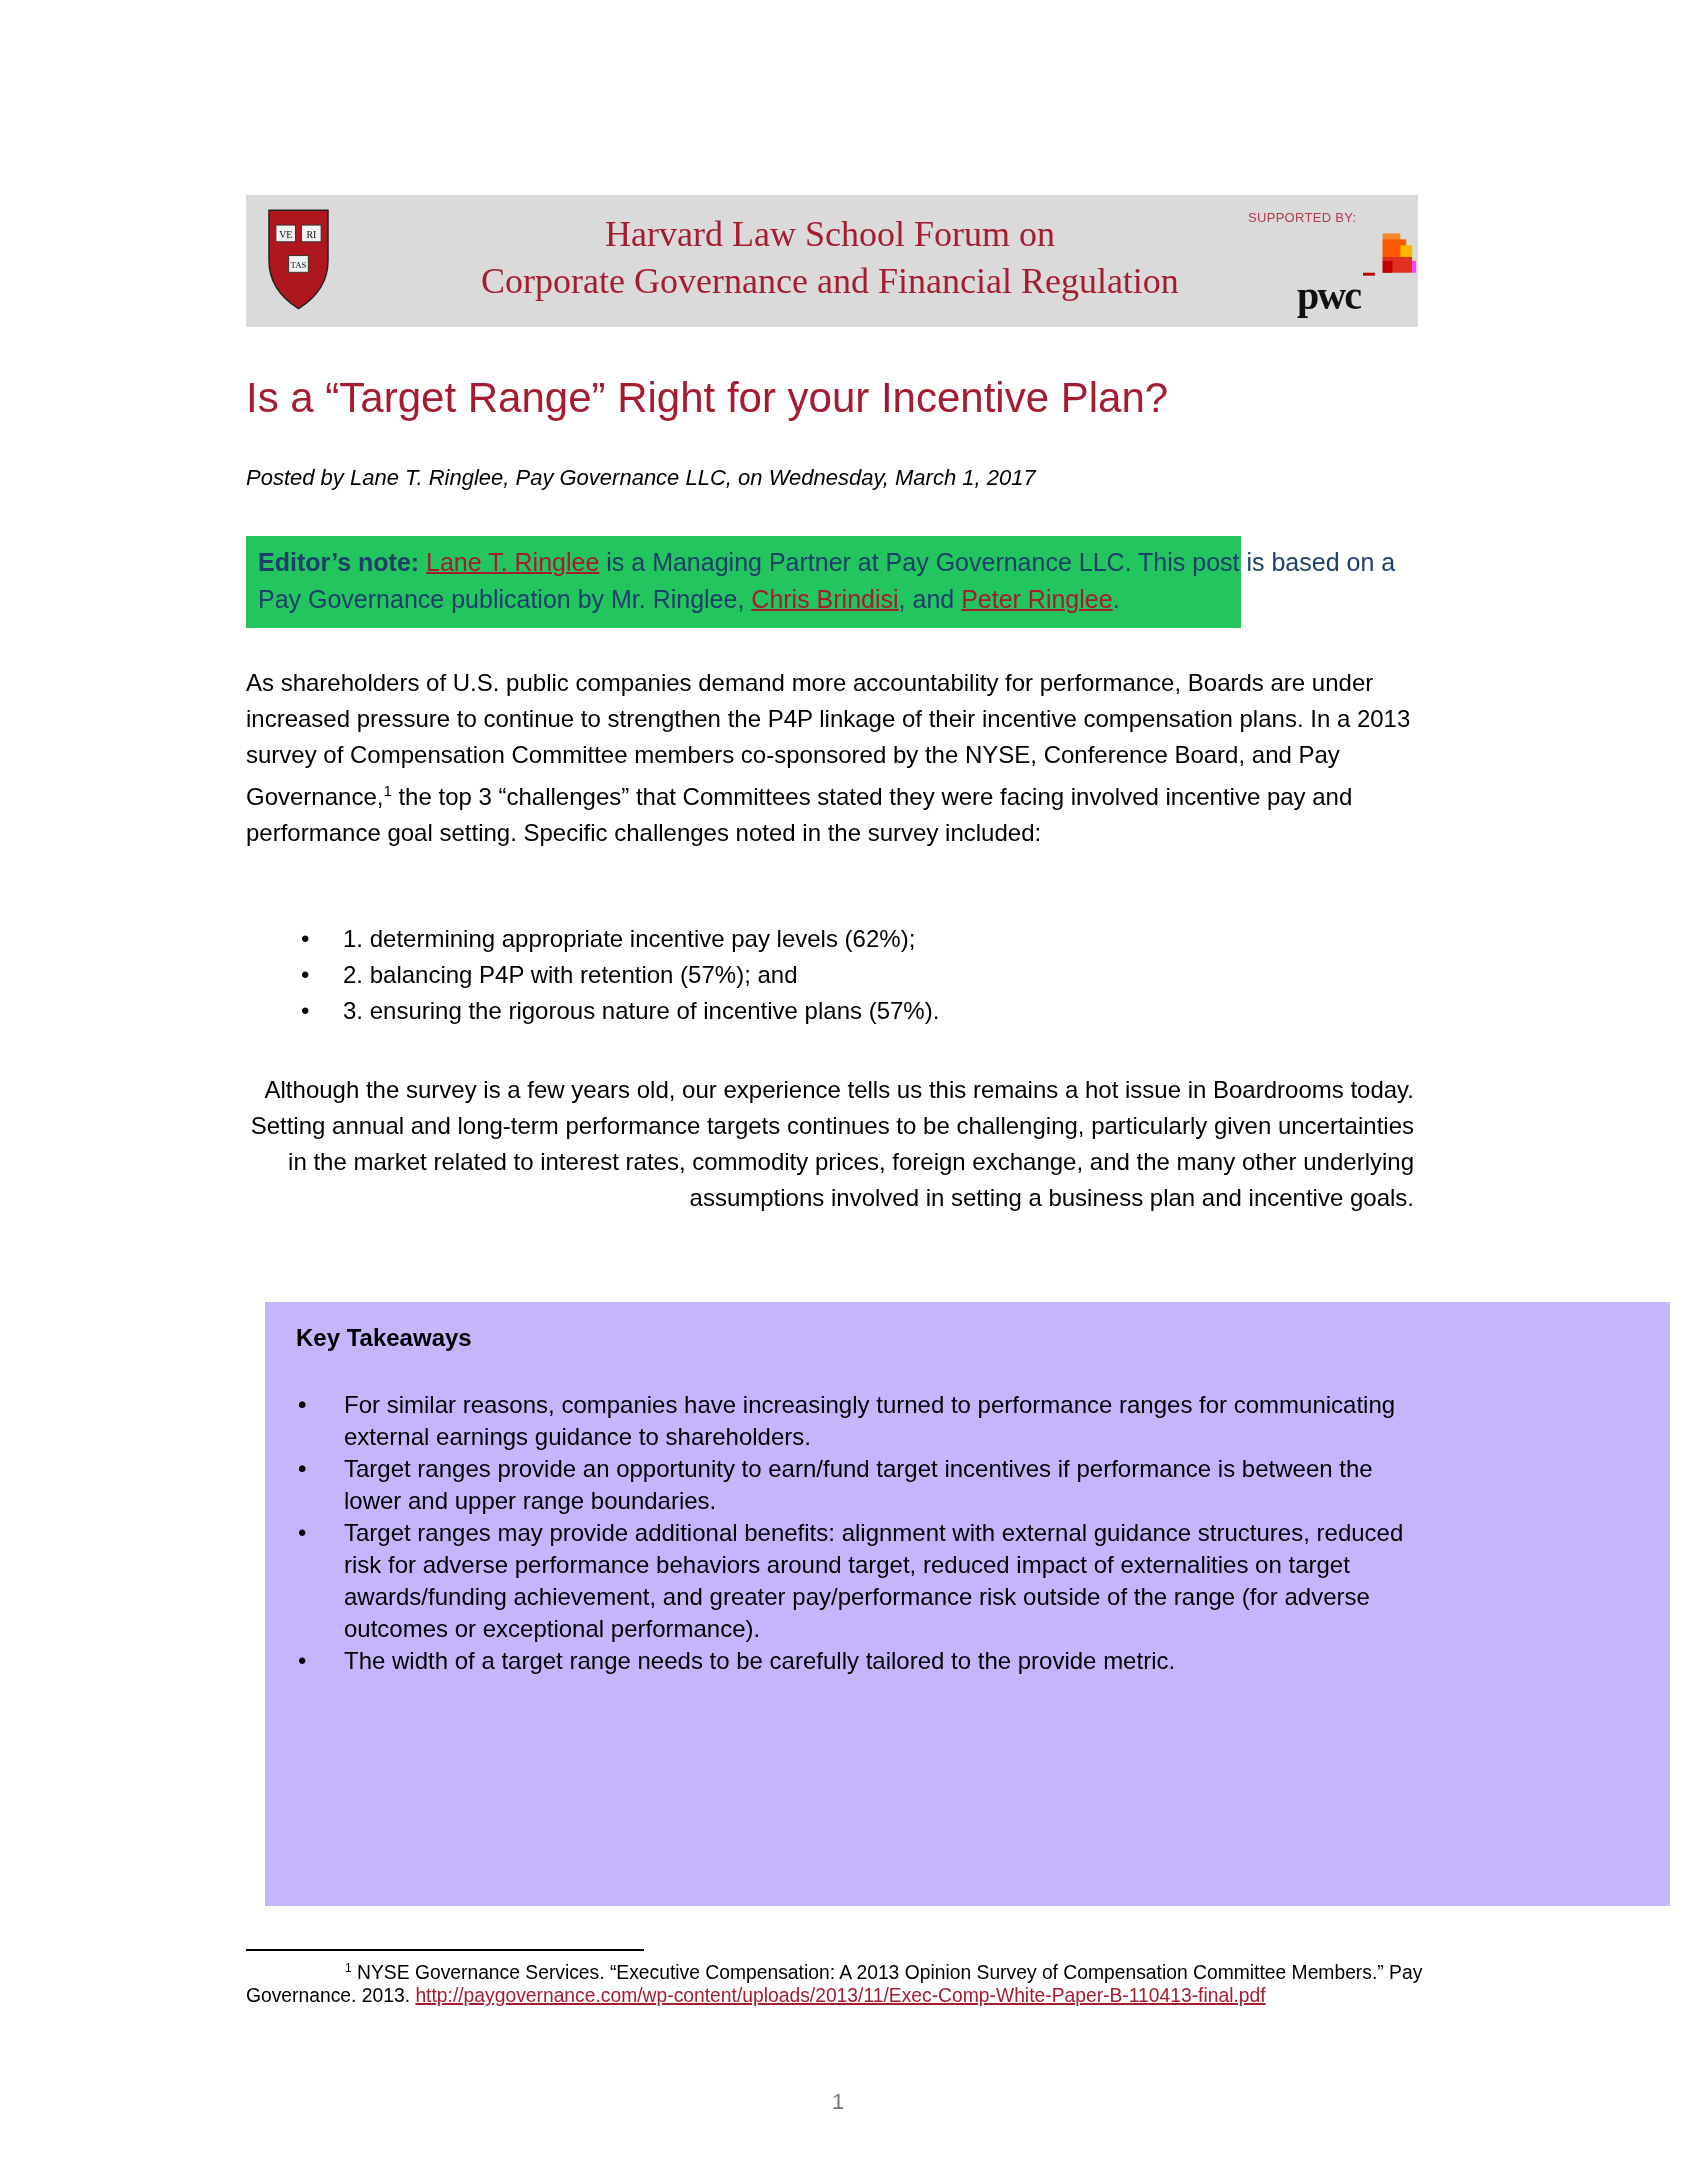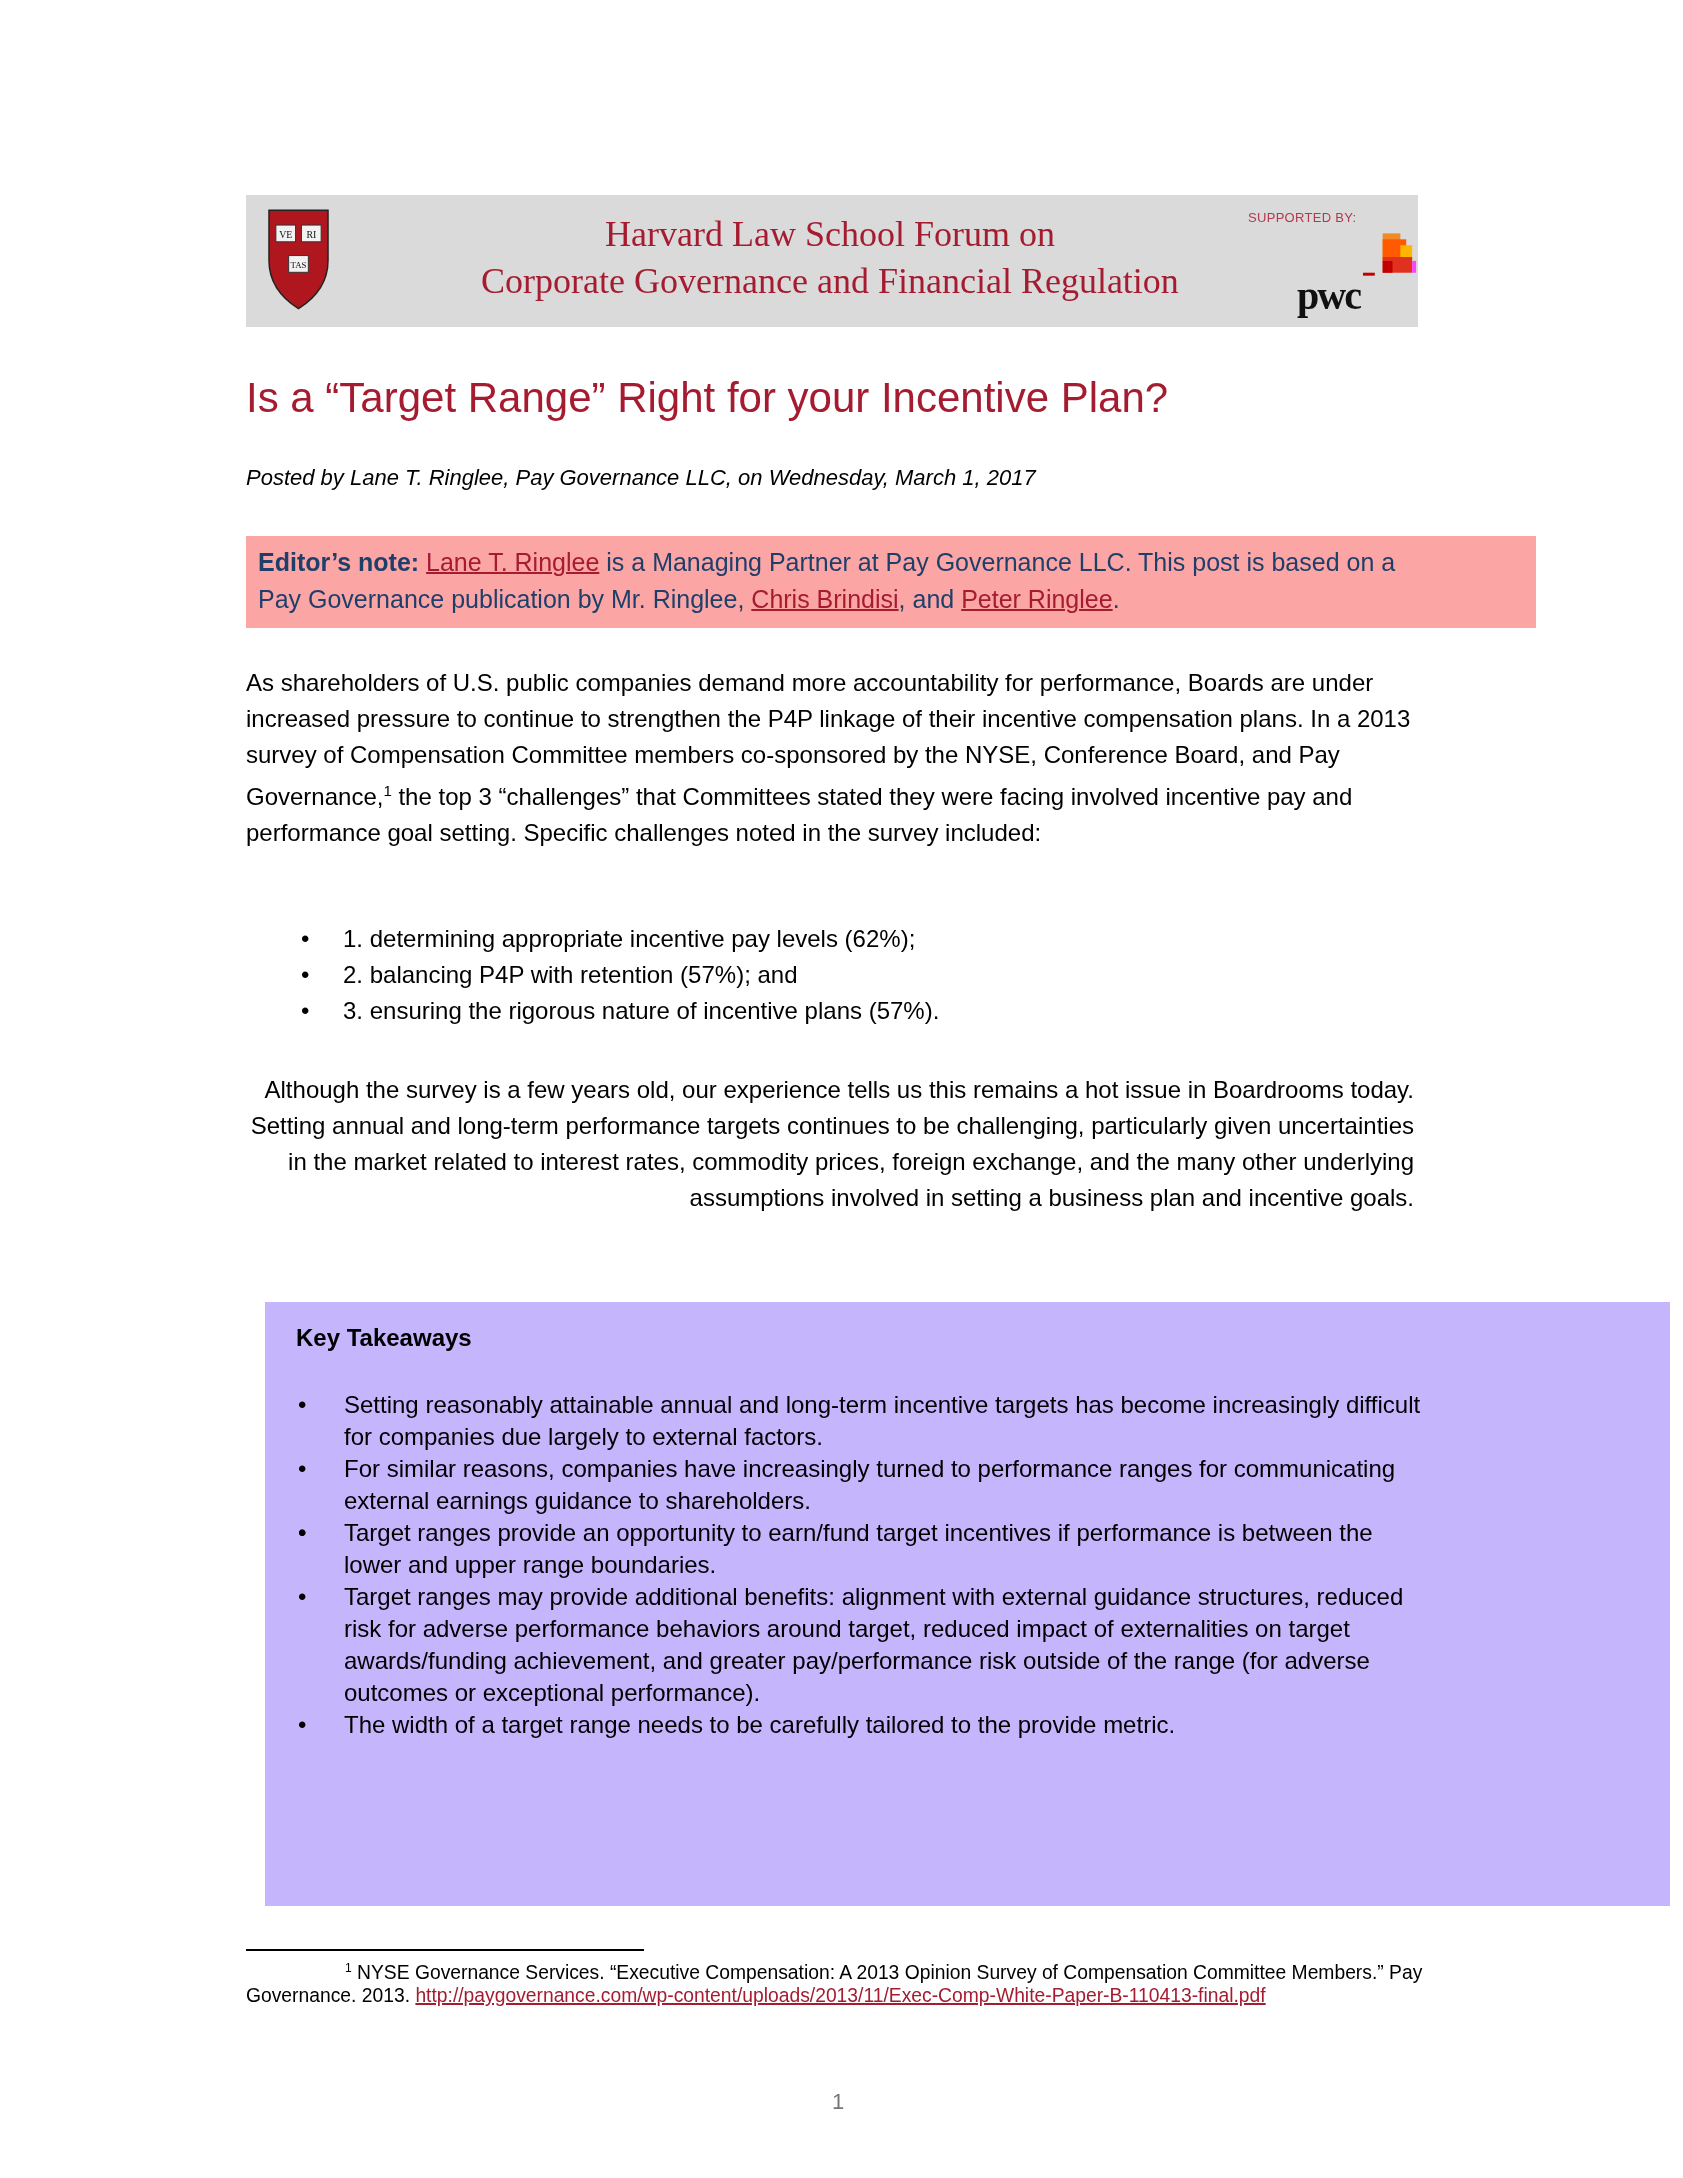--- a/index.html
+++ b/index.html
@@ -15,21 +15,21 @@
   #supported { left:1002px; top:15px; font-size:13px; color:#b23a4e; letter-spacing:0.3px; }
   #pwc-mark { left:1117px; top:38px; width:57px; height:48px; }
   #pwc-text { left:1051px; top:77px; font-family:"Liberation Serif", serif; font-weight:bold;
               font-size:40px; color:#111; letter-spacing:-2px; }
 
   
   #title { left:246px; top:374px; font-size:42px; color:#a51c30; white-space:nowrap; }
   #byline { left:246px; top:465px; font-size:22px; font-style:italic; white-space:nowrap; }
 
   
-  #editor-box { left:246px; top:536px; width:1290px; height:92px; background:#fca5a5; }
+  #editor-box { left:246px; top:536px; width:995px; height:92px; background:#22c55e; }
   #editor-text { left:12px; top:8px; width:1168px; font-size:25px; line-height:37px; color:#1f3f6b; }
   #editor-text b { color:#1f3f6b; }
   a.lnk { color:#a51c30; text-decoration:underline; text-decoration-thickness:2px; }
 
   
   .para { left:246px; width:1188px; font-size:24px; line-height:36px; }
   #p1 { top:665px; }
   #p2 { top:1072px;text-align:right; }
   ul.bul { list-style:none; margin:0; padding:0; }
   ul.bul li { position:relative; padding-left:97px; }
@@ -95,21 +95,21 @@
   <li><span class="dot">•</span><span>1. determining appropriate incentive pay levels (62%);</span></li>
   <li><span class="dot">•</span><span>2. balancing P4P with retention (57%); and</span></li>
   <li><span class="dot">•</span><span>3. ensuring the rigorous nature of incentive plans (57%).</span></li>
 </ul>
 
 <p id="p2" class="abs para" style="margin:0;width:1168px;">Although the survey is a few years old, our experience tells us this remains a hot issue in Boardrooms today. Setting annual and long-term performance targets continues to be challenging, particularly given uncertainties in the market related to interest rates, commodity prices, foreign exchange, and the many other underlying assumptions involved in setting a business plan and incentive goals.</p>
 
 <div id="key-box" class="abs">
   <div id="key-heading" class="abs">Key Takeaways</div>
   <ul id="key-list" class="abs bul">
-    <li><span class="dot">•</span><span>Setting reasonably attainable annual and long-term incentive targets has become increasingly difficult for companies due largely to external factors.</span></li>
+    <li><span class="dot">•</span></li>
     <li><span class="dot">•</span><span>For similar reasons, companies have increasingly turned to performance ranges for communicating external earnings guidance to shareholders.</span></li>
     <li><span class="dot">•</span></li>
     <li><span class="dot">•</span><span>Target ranges provide an opportunity to earn/fund target incentives if performance is between the lower and upper range boundaries.</span></li>
     <li><span class="dot">•</span><span>Target ranges may provide additional benefits: alignment with external guidance structures, reduced risk for adverse performance behaviors around target, reduced impact of externalities on target awards/funding achievement, and greater pay/performance risk outside of the range (for adverse outcomes or exceptional performance).</span></li>
     <li><span class="dot">•</span><span>The width of a target range needs to be carefully tailored to the provide metric.</span></li>
   </ul>
 </div>
 
 <div id="fn-rule" class="abs"></div>
 <div id="footnote" class="abs"><span style="display:inline-block;width:99px;"></span><sup>1</sup><span> NYSE Governance Services. “Executive Compensation: A 2013 Opinion Survey of Compensation Committee Members.” Pay Governance. 2013. </span><a class="lnk" href="#" style="word-break:break-all;">http://paygovernance.com/wp-content/uploads/2013/11/Exec-Comp-White-Paper-B-110413-final.pdf</a></div>

